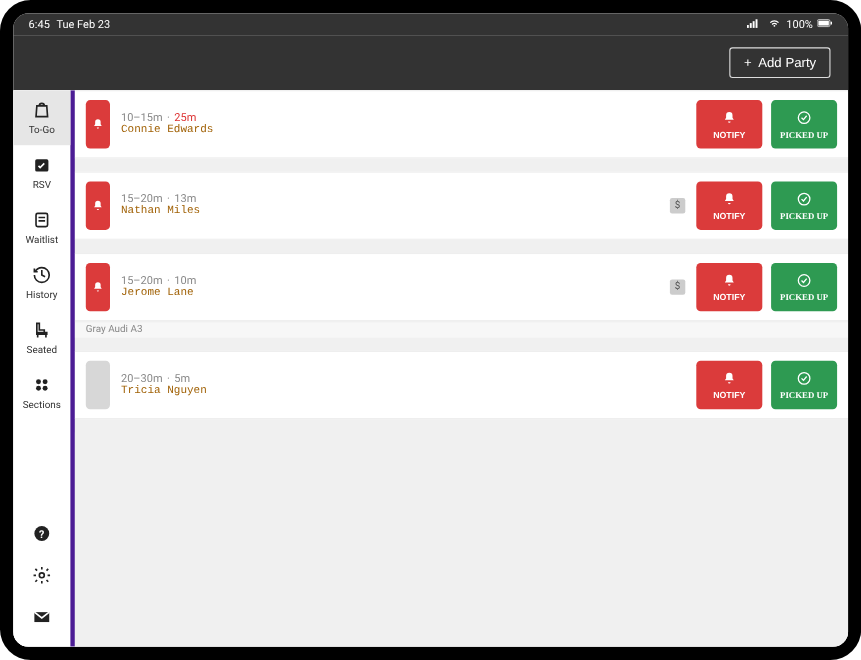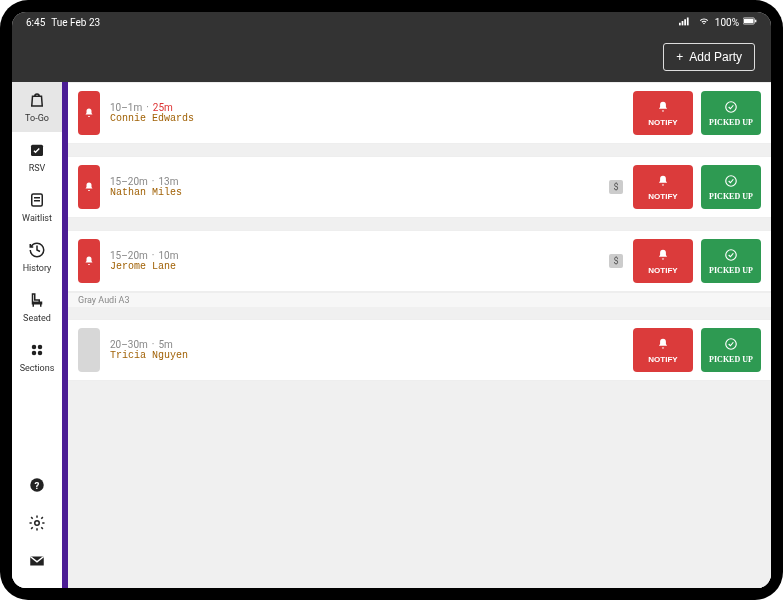--- a/index.html
+++ b/index.html
@@ -51,21 +51,21 @@
     flex: 1;
     display: flex;
     background: #f0f0f0;
     overflow: hidden;
   }
   
   .sidebar {
     width: 56px;
     background: #fff;
     display: flex; flex-direction: column;
-    border-right: 6px solid #4c1d95;
+    border-right: 4px solid #4c1d95;
   }
   .side-nav-top { display: flex; flex-direction: column; }
   .side-nav-bottom { margin-top: auto; display: flex; flex-direction: column; padding-bottom: 6px; }
   .side-item {
     display: flex; flex-direction: column; align-items: center; justify-content: center;
     gap: 2px;
     height: 50px;
     font-size: 9px;
     color: #333;
     cursor: pointer;
@@ -280,21 +280,21 @@
         <div id="orders-container">
             <div class="row-group">
               <div class="order-row">
                 <div class="left-pill red">
                   <span><svg viewBox="0 0 24 24">
                       <path d="M12 3a5 5 0 00-5 5v4l-2 3h14l-2-3V8a5 5 0 00-5-5zm-2 15a2 2 0 004 0" fill="#fff"></path>
                     </svg></span>
                 </div>
                 <div class="order-info">
                   <div class="times">
-                    <span>10–1m</span>
+                    <span>10–15m</span>
                     <span>·</span>
                     <span class="overdue">25m</span>
                   </div>
                   <div class="name">Connie Edwards</div>
                 </div>
                 <div class="flags"></div>
                 <div class="row-actions">
                   <button class="action-btn red">
                     <span><svg viewBox="0 0 24 24">
                         <path d="M12 3a5 5 0 00-5 5v4l-2 3h14l-2-3V8a5 5 0 00-5-5zm-2 15a2 2 0 004 0" fill="#fff"></path>

